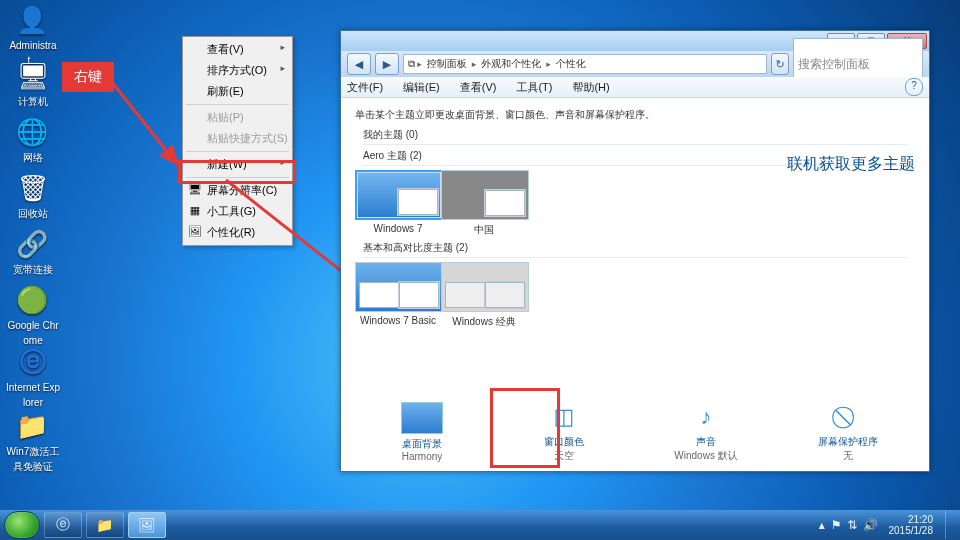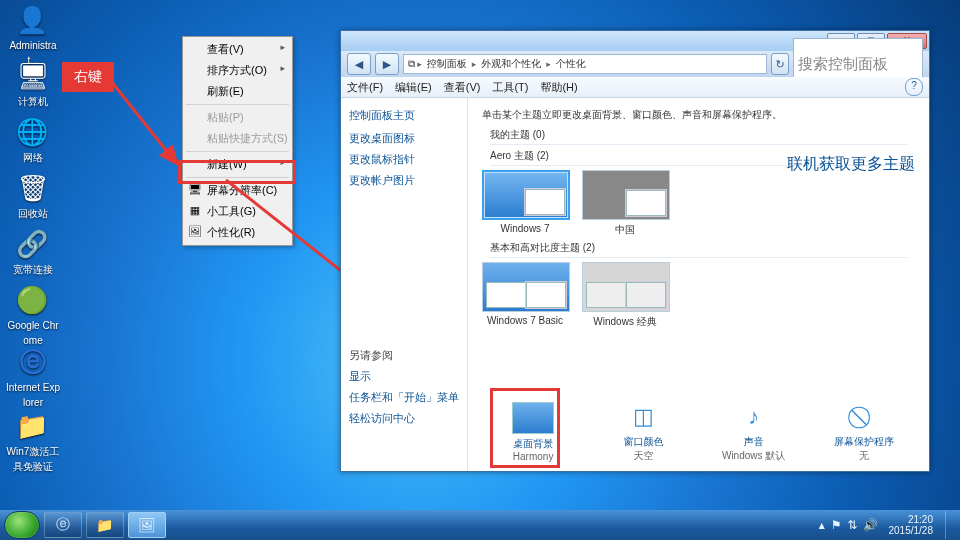--- a/index.html
+++ b/index.html
@@ -24,35 +24,35 @@
 
 #cpwin{position:absolute;left:340px;top:30px;width:588px;height:440px;background:#fff;border:1px solid #3b6ea5;box-shadow:0 0 6px rgba(0,0,0,.4);display:flex;flex-direction:column}
 #cpwin .titlebar{height:20px;background:linear-gradient(#cfe6fb,#a5cdf3);display:flex;align-items:center;justify-content:flex-end;padding:0 2px}
 .winbtn{width:26px;height:14px;margin-left:2px;border:1px solid #6b8db5;background:linear-gradient(#e8f1fb,#c2d9f1);border-radius:2px;font-size:9px;line-height:13px;text-align:center;color:#32506e;cursor:default}
 .winbtn.close{width:38px;background:linear-gradient(#f2b2b2,#e06c6c);border-color:#a24b4b;color:#5a1a1a}
 #cpwin .navbar{height:26px;background:linear-gradient(#dce9f7,#bfd6ee);display:flex;align-items:center;padding:0 6px;gap:4px}
 .navbtn{width:22px;height:20px;border:1px solid #7ba0c8;border-radius:3px;background:linear-gradient(#f4faff,#d1e3f4);display:flex;align-items:center;justify-content:center;font-size:11px;color:#2d5886;cursor:default}
 #crumb{flex:1;height:18px;border:1px solid #9cb8d5;background:#fff;display:flex;align-items:center;padding:0 4px;font-size:10px;color:#333;gap:0}
 #crumb .seg{padding:0 3px}
 #crumb .ar{padding:0 2px;color:#666;font-size:9px}
-#search{width:120px;height:18px;border:1px solid #9cb8d5;background:#fff;font-size:15px;color:#888;padding:16px 4px;display:flex;align-items:center}
-#menubar{height:20px;background:linear-gradient(#f7fbff,#e6eff8);border-bottom:1px solid #c5d6e8;display:flex;align-items:center;padding:0 6px;gap:12px}
+#search{width:120px;height:18px;border:1px solid #9cb8d5;background:#fff;font-size:12px;color:#888;padding:16px 4px;display:flex;align-items:center}
+#menubar{height:20px;background:linear-gradient(#f7fbff,#e6eff8);border-bottom:1px solid #c5d6e8;display:flex;align-items:center;padding:0 6px;gap:20px}
 #menubar .m{font-size:11px;color:#222;cursor:default}
 #menubar .help{margin-left:auto;width:16px;height:16px;border:1px solid #6fa1d4;border-radius:8px;color:#1a5ea8;font-size:10px;text-align:center;line-height:14px}
 #cpbody{flex:1;display:flex;overflow:hidden}
 #leftpane{width:110px;border-right:1px solid #d9e4ef;padding:10px 8px}
 #leftpane .hd{color:#0b5394;font-size:11px;margin-bottom:8px}
 #leftpane .lk{color:#0b5394;font-size:11px;margin-bottom:6px;cursor:default}
 #leftpane .sec2{margin-top:160px}
 #leftpane .sec2 .plain{color:#444}
 #rightpane{flex:1;padding:10px 14px;overflow:hidden;position:relative}
 #rightpane h1{margin:0 0 4px;font-size:14px;font-weight:normal;color:#0b5394}
 #rightpane .sub{font-size:10px;color:#333;margin-bottom:6px}
 .grp{font-size:10px;color:#333;margin:4px 8px 4px;border-bottom:1px solid #e3ecf5;padding-bottom:2px}
-.grprow{display:flex;gap:14px;margin:4px 0 2px;align-items:flex-start}
+.grprow{display:flex;margin:4px 0 2px;align-items:flex-start}
 .theme{width:86px;text-align:center;font-size:10px;color:#333}
 .theme .thumb{width:86px;height:48px;border:1px solid #b9cde1;background:linear-gradient(#74b7f1,#2c7dd0);position:relative;margin-bottom:3px}
 .theme .thumb.sel{border:2px solid #3aa0ef;box-shadow:0 0 0 1px #c3e0fb inset;width:84px;height:46px}
 .theme .thumb.basic{background:linear-gradient(#6eb1ec,#2c7dd0)}
 .theme .thumb.classic{background:#d6d6d6}
 .theme .thumb.china{background:#888}
 .theme .thumb .mini{position:absolute;bottom:3px;right:3px;width:38px;height:24px;background:#fff;border:1px solid #9bb;box-shadow:0 0 0 1px #ccd}
 .theme .thumb .mini2{position:absolute;bottom:3px;left:3px;width:38px;height:24px;background:#fff;border:1px solid #9bb}
 .morelink{position:absolute;right:14px;top:56px;font-size:16px;color:#0b5394;cursor:default}
 
@@ -166,32 +166,20 @@
     </div>
     <div id="menubar">
       <span class="m">文件(F)</span>
       <span class="m">编辑(E)</span>
       <span class="m">查看(V)</span>
       <span class="m">工具(T)</span>
       <span class="m">帮助(H)</span>
       <span class="help">?</span>
     </div>
     <div id="cpbody">
-      <div id="leftpane">
-        <div class="hd">控制面板主页</div>
-        <div class="lk">更改桌面图标</div>
-        <div class="lk">更改鼠标指针</div>
-        <div class="lk">更改帐户图片</div>
-        <div class="sec2">
-          <div class="lk plain">另请参阅</div>
-          <div class="lk">显示</div>
-          <div class="lk">任务栏和「开始」菜单</div>
-          <div class="lk">轻松访问中心</div>
-        </div>
-      </div>
       <div id="rightpane">
         <div class="sub">单击某个主题立即更改桌面背景、窗口颜色、声音和屏幕保护程序。</div>
         <div class="grp">我的主题 (0)</div>
         <a class="morelink">联机获取更多主题</a>
         <div class="grp">Aero 主题 (2)</div>
         <div class="grprow">
           <div class="theme">
             <div class="thumb sel">
                 <div class="mini"></div>
               </div>

